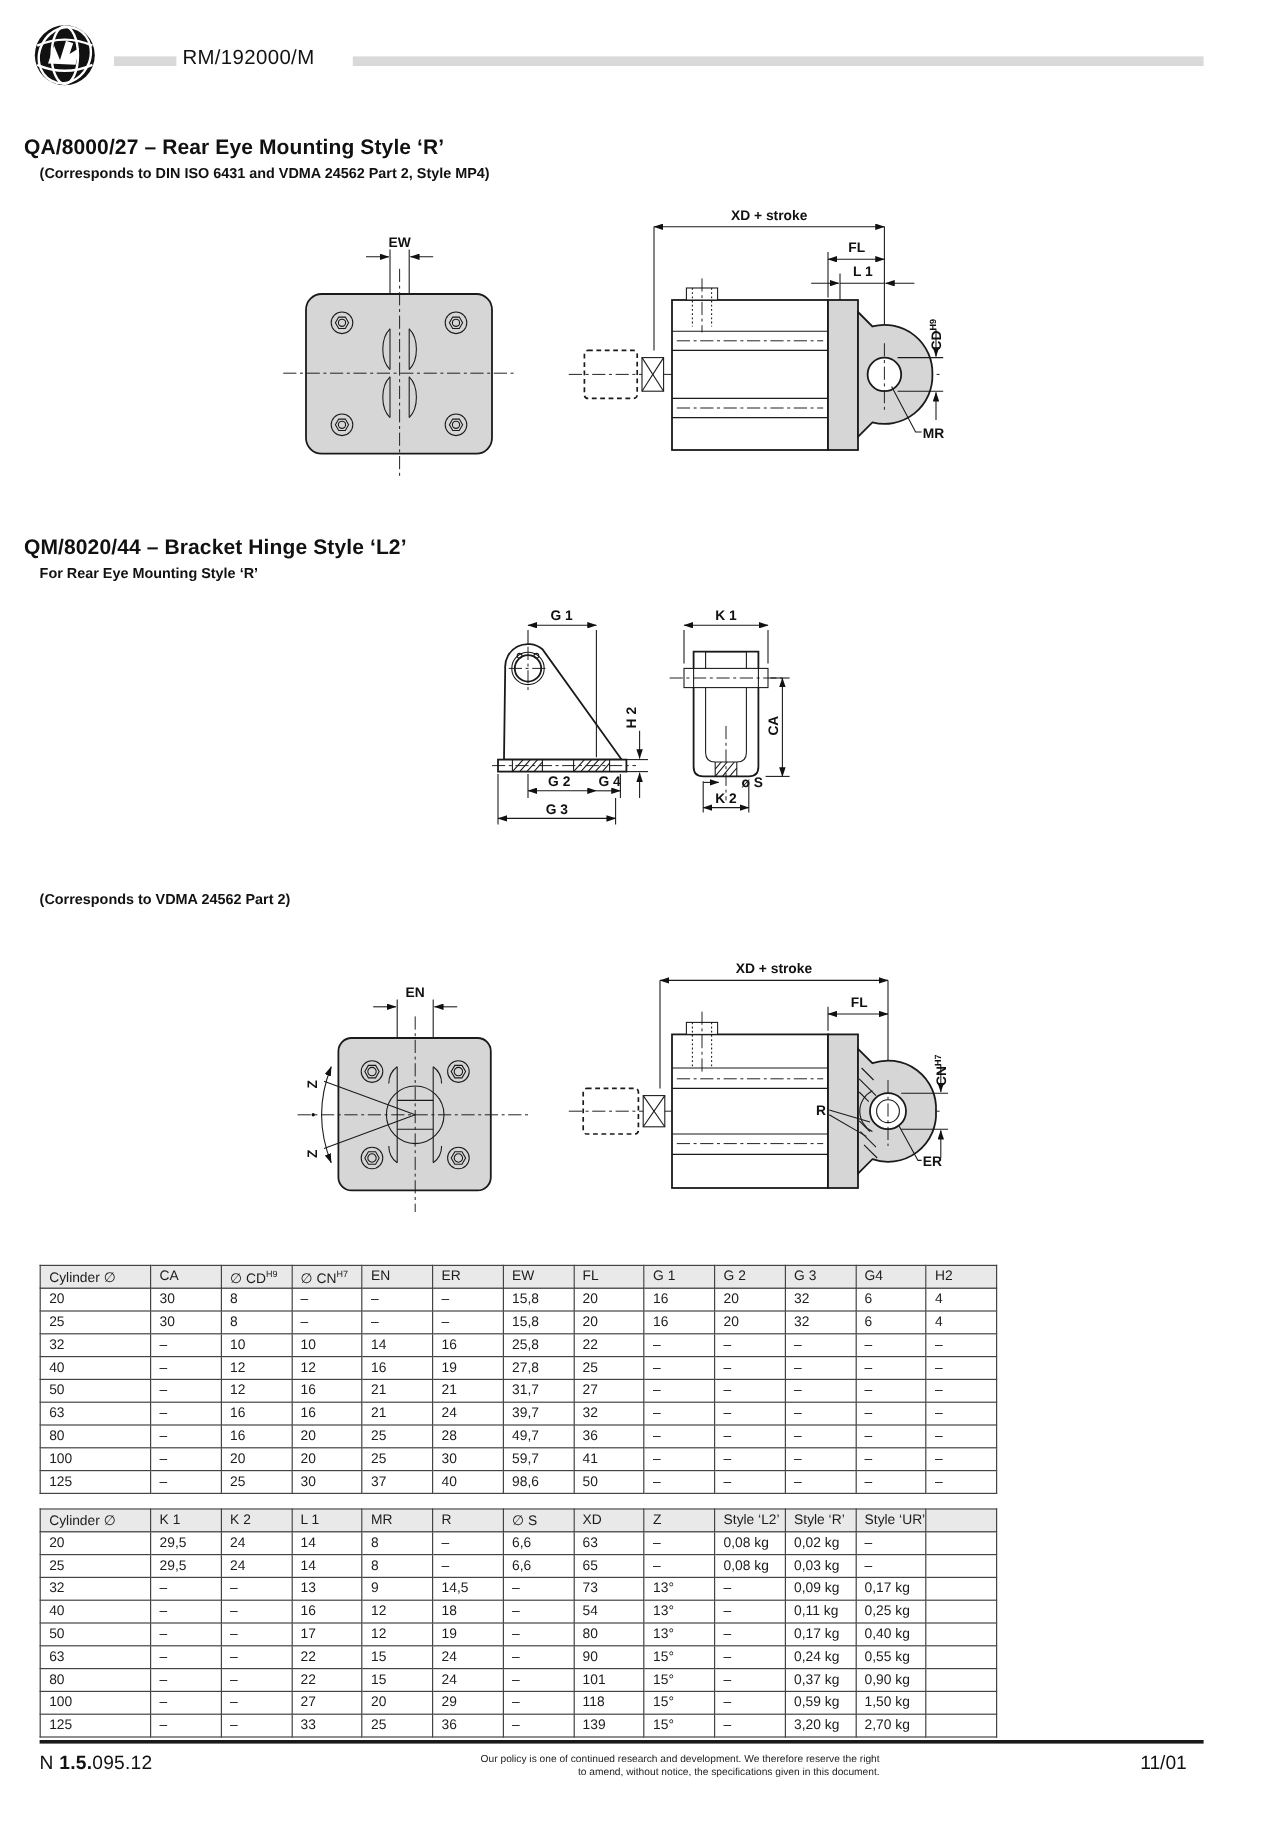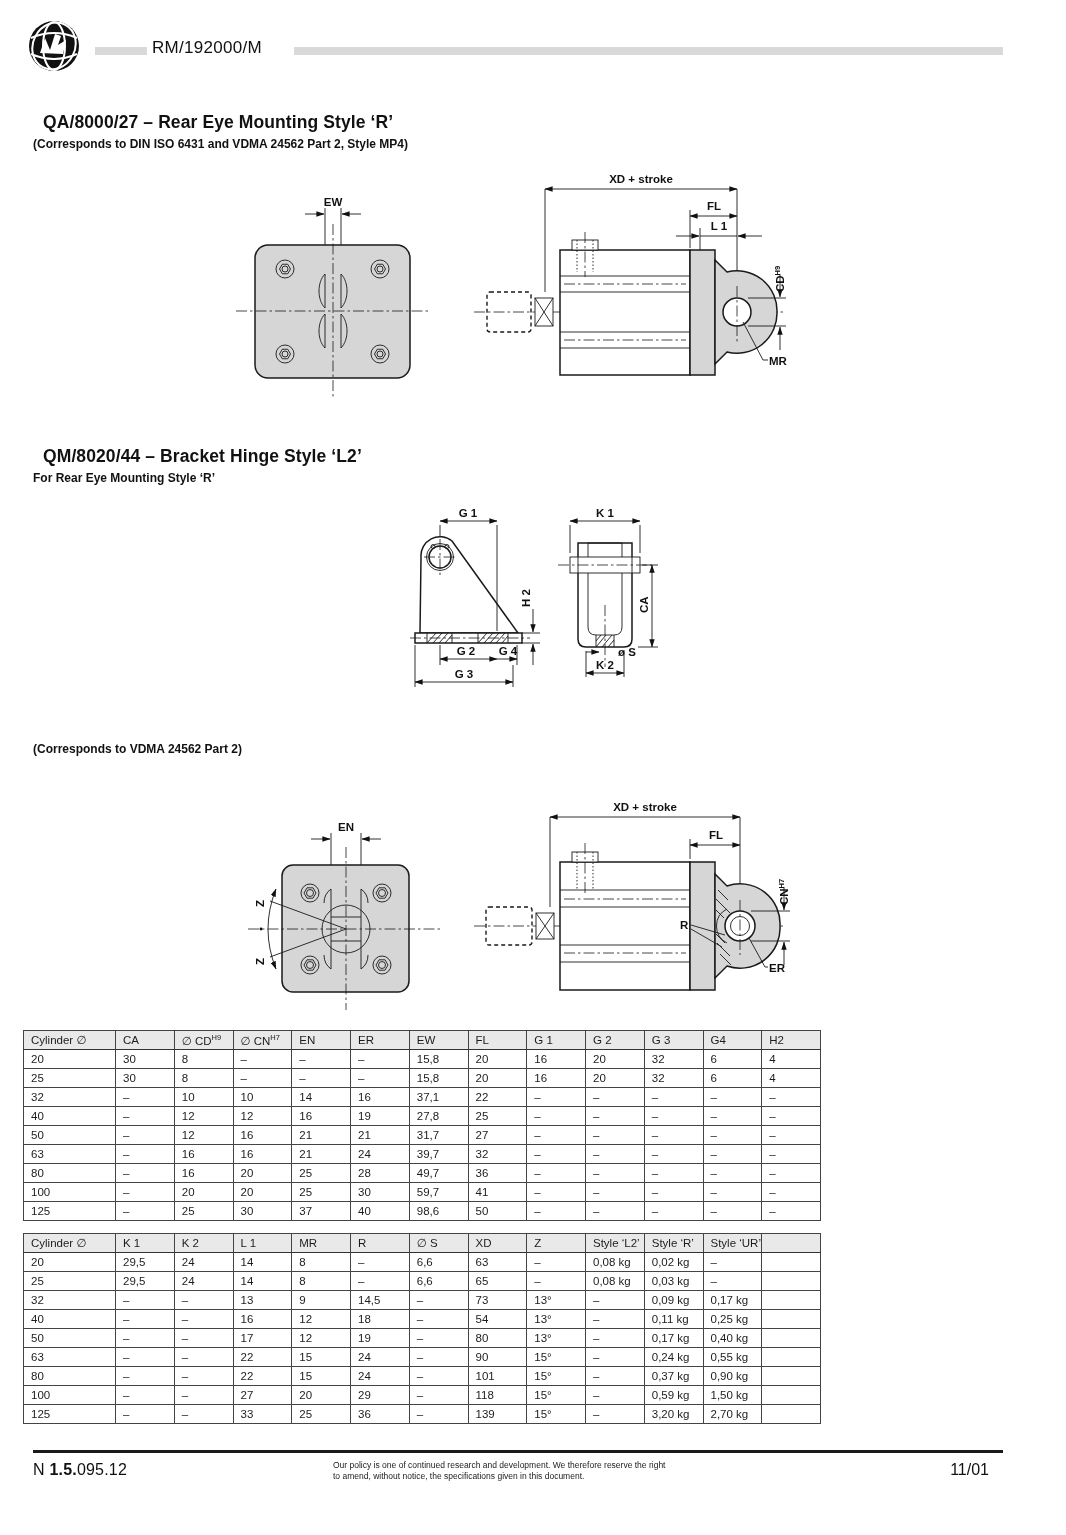--- a/index.html
+++ b/index.html
@@ -1,43 +1,43 @@
 <!DOCTYPE html>
 <html><head>
 <meta charset="utf-8">
 <style>
   html,body{margin:0;padding:0;background:#fff;}
   .page{position:relative;width:1066px;height:1535px;background:#fff;overflow:hidden;
         font-family:"Liberation Sans",sans-serif;color:#111;}
   .abs{position:absolute;}
   .hdr-bar{position:absolute;height:8px;background:#d9d9d9;}
   .hdr-title{position:absolute;left:152px;top:38px;font-size:17px;font-weight:normal;letter-spacing:.3px;}
-  .sec-title{position:absolute;left:43px;font-size:17.5px;font-weight:bold;letter-spacing:.1px;}
+  .sec-title{position:absolute;left:20px;font-size:17.5px;font-weight:bold;letter-spacing:.1px;}
   .sec-sub{position:absolute;left:33px;font-size:12px;font-weight:bold;}
   svg.drawing{position:absolute;}
   svg text{font-family:"Liberation Sans",sans-serif;font-weight:bold;font-size:11.5px;fill:#111;}
   .ln{stroke:#1a1a1a;stroke-width:1.5;fill:none;}
   .tn{stroke:#1a1a1a;stroke-width:0.9;fill:none;}
   .dim{stroke:#1a1a1a;stroke-width:0.9;fill:none;}
   .cl{stroke:#1a1a1a;stroke-width:0.8;fill:none;stroke-dasharray:11 3 2.5 3;}
   .dt{stroke:#1a1a1a;stroke-width:0.9;fill:none;stroke-dasharray:1.5 2;}
   .dash{stroke:#1a1a1a;stroke-width:1.4;fill:none;stroke-dasharray:4 3;}
   .gfill{fill:#d6d6d6;}
   .wfill{fill:#ffffff;}
-  table.dim-table{position:absolute;left:23px;width:798px;border-collapse:collapse;table-layout:fixed;
-        font-size:11.5px;border:1.6px solid #333;}
+  table.dim-table{position:absolute;left:33px;width:798px;border-collapse:collapse;table-layout:fixed;
+        font-size:11.5px;border:1.6px solid #333;margin-top:24px;}
   table.dim-table th,table.dim-table td{border:1px solid #444;height:18px;padding:0 2px 0 7px;
         text-align:left;font-weight:normal;white-space:nowrap;overflow:hidden;color:#1c1c1c;}
   table.dim-table thead th{background:#e9e9e9;border-bottom:1.6px solid #333;}
   table.dim-table th:first-child,table.dim-table td:first-child{width:82px;}
   table.dim-table sup{font-size:7.5px;vertical-align:super;}
   .ftr-rule{position:absolute;left:33px;top:1450px;width:970px;height:3px;background:#1a1a1a;}
   .ftr-code{position:absolute;left:33px;top:1461px;font-size:16px;letter-spacing:.2px;text-align:center;}
   .ftr-code b{font-weight:bold;}
-  .ftr-policy{position:absolute;left:333px;top:1460px;width:400px;text-align:left;
+  .ftr-policy{position:absolute;left:333px;top:1460px;width:400px;text-align:right;
         font-size:8.5px;line-height:11px;color:#222;}
   .ftr-issue{position:absolute;right:77px;top:1461px;font-size:16px;}
 </style>
 </head>
 <body>
 
 <div class="page">
 
   <svg class="abs" style="left:28px;top:20px" width="52" height="52" viewBox="0 0 52 52">
     <circle cx="26" cy="26" r="25" fill="#111"></circle>
@@ -359,21 +359,21 @@
           <td>6</td>
           <td>4</td>
         </tr>
         <tr>
           <td>32</td>
           <td>–</td>
           <td>10</td>
           <td>10</td>
           <td>14</td>
           <td>16</td>
-          <td>37,1</td>
+          <td>25,8</td>
           <td>22</td>
           <td>–</td>
           <td>–</td>
           <td>–</td>
           <td>–</td>
           <td>–</td>
         </tr>
         <tr>
           <td>40</td>
           <td>–</td>

